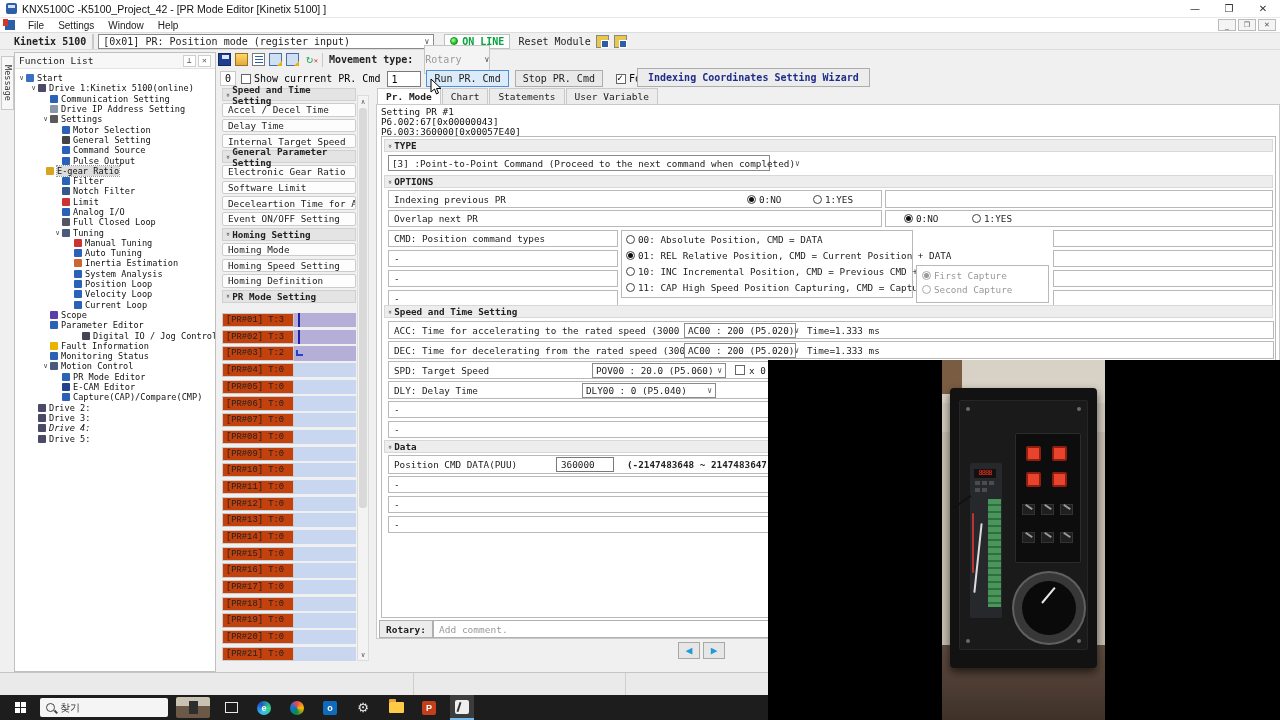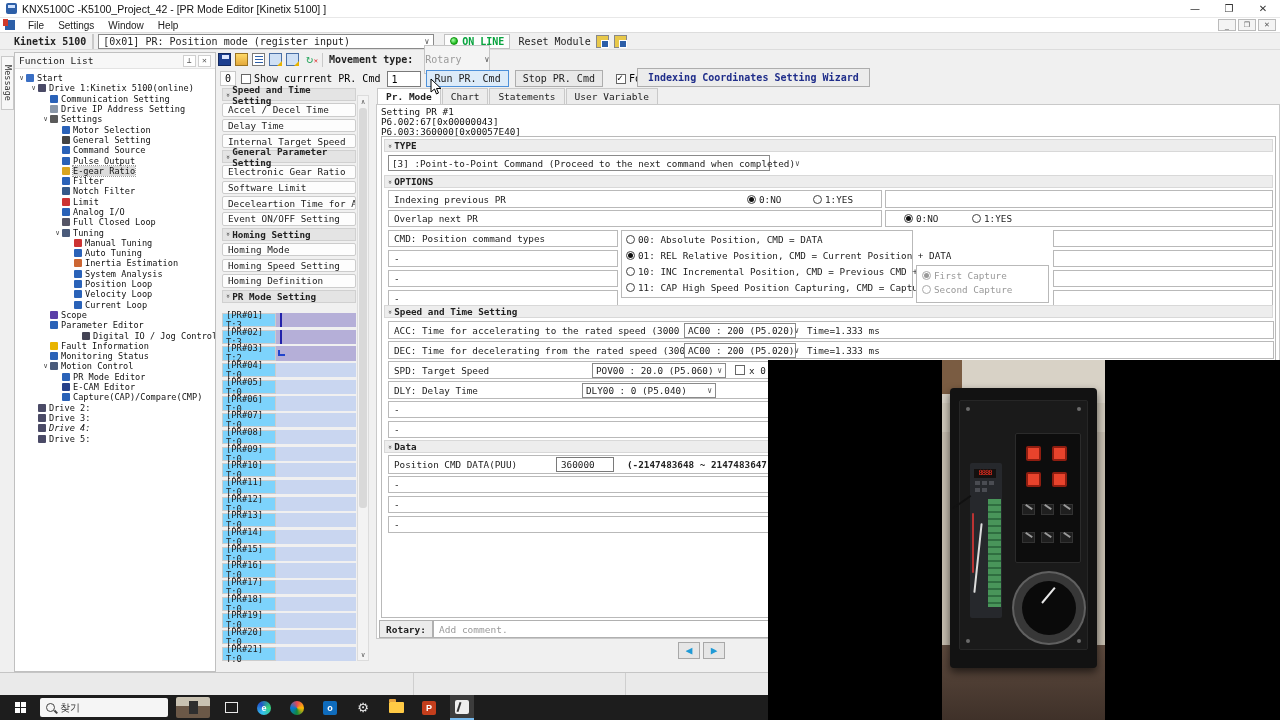--- a/index.html
+++ b/index.html
@@ -99,22 +99,22 @@
   
   .midpanel { left:222px; top:88px; width:134px; height:575px; }
   .mgrp { height:13px; background:#e4e4e4; font-size:9.3px; font-weight:bold; color:#222;
           display:flex; align-items:center; padding-left:3px; margin-bottom:2px; border:1px solid #d0d0d0;}
   .mbtn { height:13.5px; background:#fdfdfd; border:1px solid #cccccc; border-radius:2px;
           font-size:9.3px; color:#222; display:flex; align-items:center; padding-left:5px;
           margin-bottom:2.2px; white-space:nowrap; overflow:hidden;}
   .chev { display:inline-block; transform:rotate(90deg); font-size:7px; color:#555; margin-right:2px; flex:none;}
   .prlist { left:222px; top:313px; width:134px; height:350px; }
   .prrow { height:14.2px; margin-bottom:2.5px; display:flex; align-items:center; }
-  .prlabel { width:54px; height:100%; background:#7dd3fc; border:1px solid #cccccc; font-size:8.8px;
-             display:flex; align-items:center; padding-left:3px; color:#222; flex:none;}
+  .prlabel { width:72px; height:100%; background:#c2410c; border:1px solid #cccccc; font-size:8.8px;
+             display:flex; align-items:center; padding-left:3px; color:#222; flex:none;font-family:Liberation Mono, monospace;}
   .prchip { flex:1; height:100%; position:relative; }
   .prchip.purple { background:#b5afd8; }
   .prchip.blue { background:#c9d6f0; }
   .prmark-bar { position:absolute; left:4px; top:0; width:2px; height:100%; background:#2222aa;}
   .prmark-tick { position:absolute; left:2px; top:4px; width:7px; height:6px; border-left:2px solid #2244cc; border-bottom:2px solid #2244cc;}
   .midscroll { left:357px; top:95px; width:12px; height:566px; background:#f3f3f3; border:1px solid #dcdcdc;}
   .sbarrow { position:absolute; left:0; width:10px; height:11px; font-size:7px; color:#555;
              display:flex; align-items:center; justify-content:center;}
   .sbthumb { position:absolute; left:1px; top:12px; width:8px; height:400px; background:#d9d9d9; border-radius:3px;}
 
@@ -330,21 +330,21 @@
         <div class="tree-row" style="padding-left: 38px;">
           <span class="expander"></span>
           <span class="ticon" style="background: rgb(42, 98, 184);"></span>
           <span class="tlabel">Command Source</span>
         </div>
         <div class="tree-row" style="padding-left: 38px;">
           <span class="expander"></span>
           <span class="ticon" style="background: rgb(42, 98, 184);"></span>
           <span class="tlabel">Pulse Output</span>
         </div>
-        <div class="tree-row" style="padding-left: 38px;">
+        <div class="tree-row" style="padding-left: 22px;">
           <span class="expander"></span>
           <span class="ticon" style="background: rgb(217, 165, 32);"></span>
           <span class="tlabel sel">E-gear Ratio</span>
         </div>
         <div class="tree-row" style="padding-left: 38px;">
           <span class="expander"></span>
           <span class="ticon" style="background: rgb(42, 98, 184);"></span>
           <span class="tlabel">Filter</span>
         </div>
         <div class="tree-row" style="padding-left: 38px;">

